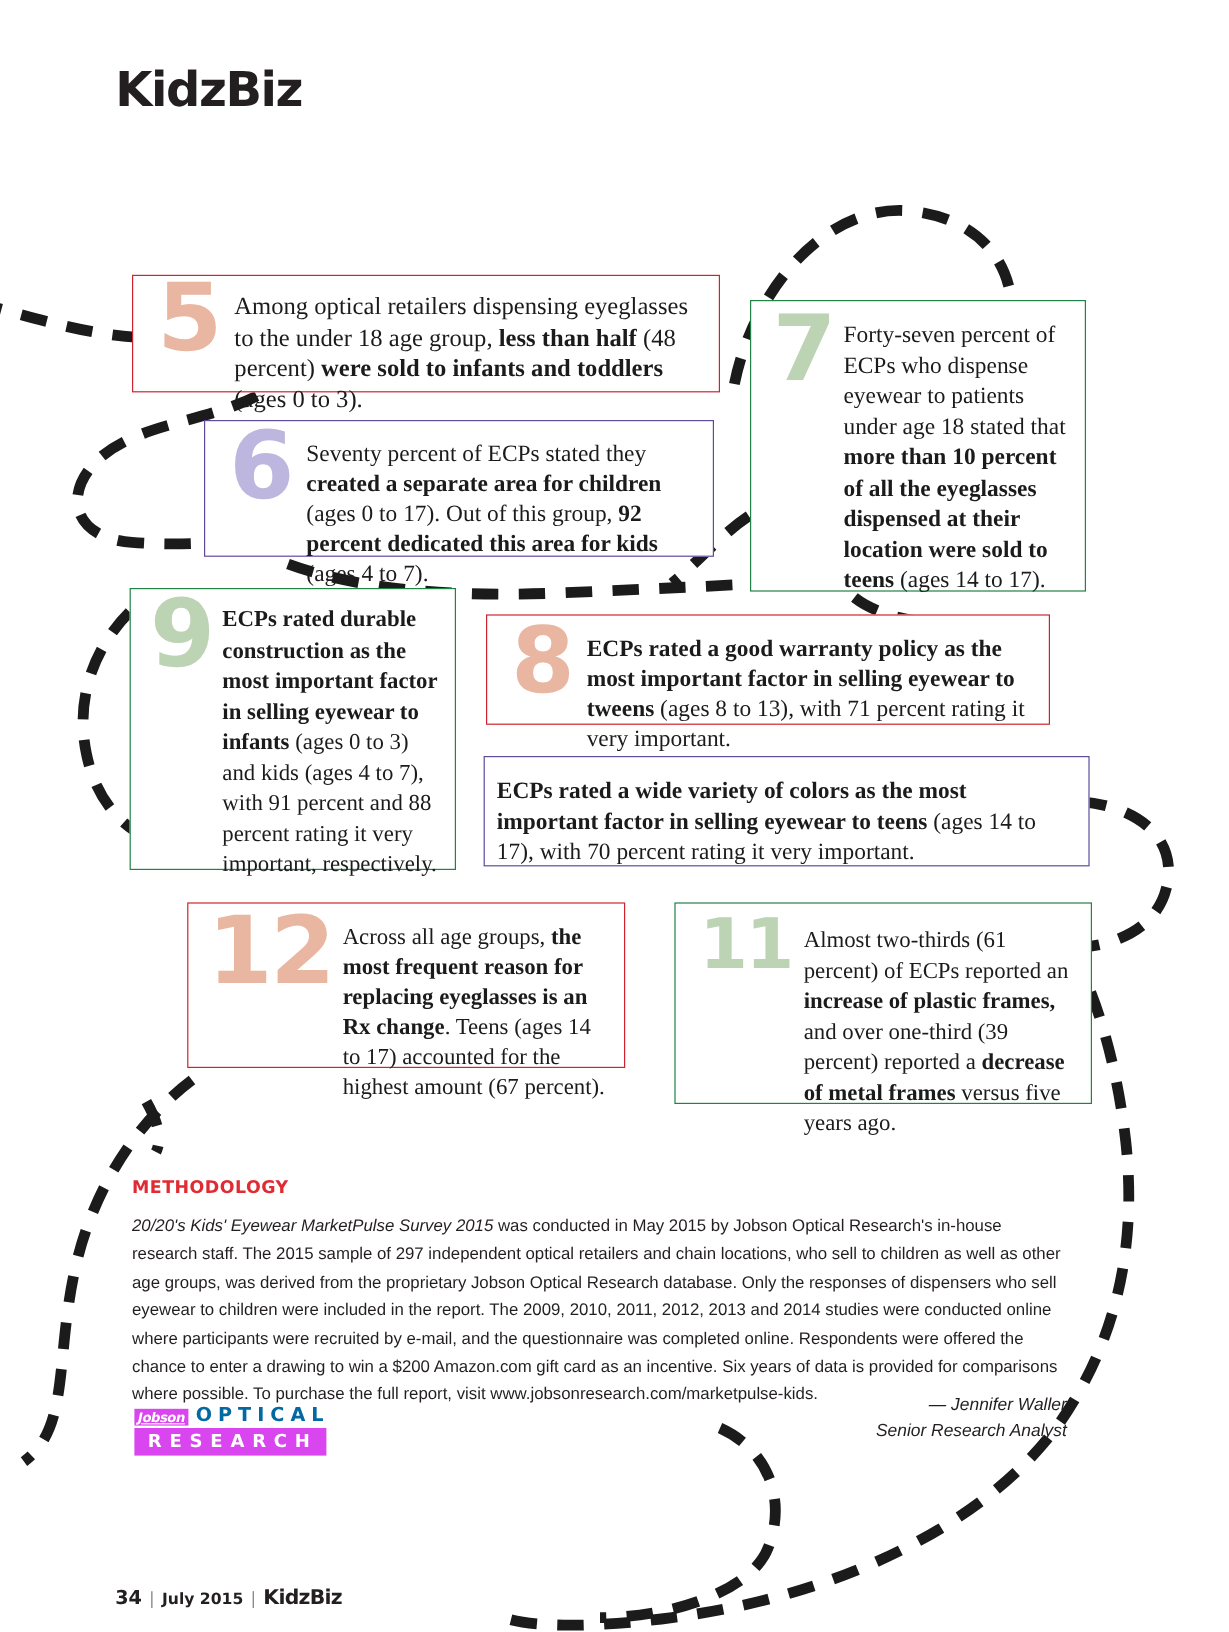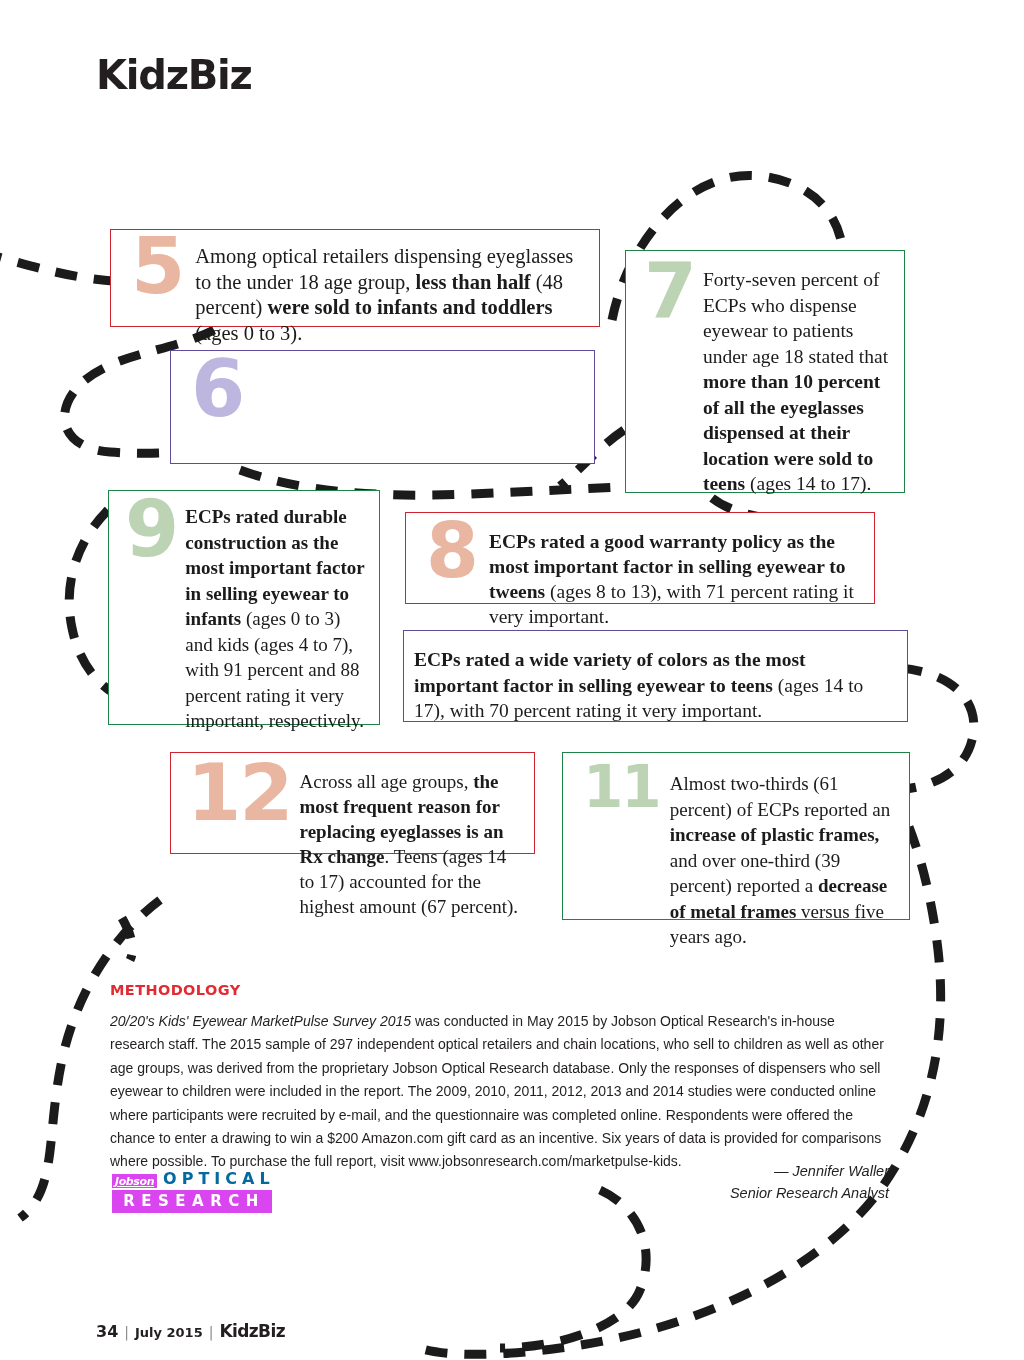--- a/index.html
+++ b/index.html
@@ -57,21 +57,21 @@
   #box9 .body{font-size:19px;line-height:25.5px;margin-top:1px;}
 
   #box8{left:405px;top:512px;width:470px;height:92px;padding:12px 14px 10px 12px;}
   #box8 .num{font-size:76px;margin:-4px 10px 0 8px;}
   #box8 .body{font-size:19.5px;line-height:25px;margin-top:4px;}
 
   #box10{left:403px;top:630px;width:505px;height:92px;padding:12px 14px 10px 10px;}
   #box10 .num{font-size:76px;margin:-4px 8px 0 6px;letter-spacing:-2px;}
   #box10 .body{font-size:19.5px;line-height:25.5px;margin-top:4px;}
 
-  #box12{left:170px;top:752px;width:365px;height:102px;padding:12px 12px 12px 10px;}
+  #box12{left:156px;top:752px;width:365px;height:138px;padding:12px 12px 12px 10px;}
   #box12 .num{font-size:78px;margin:-2px 8px 0 6px;letter-spacing:-2px;}
   #box12 .body{font-size:19px;line-height:25px;margin-top:4px;}
 
   #box11{left:562px;top:752px;width:348px;height:168px;padding:14px 12px 10px 12px;}
   #box11 .num{font-size:58px;margin:-2px 10px 0 8px;letter-spacing:-2px;}
   #box11 .body{font-size:19px;line-height:25.5px;margin-top:4px;}
 
   
   .method{position:absolute;left:110px;top:982px;width:778px;}
   .method h2{
@@ -144,20 +144,21 @@
 
   <div class="masthead">KidzBiz</div>
 
   <div class="factbox v-red" id="box5">
     <span class="num n-peach">5</span>
     <span class="body">Among optical retailers dispensing eyeglasses to the under 18 age group, <b>less than half</b> (48 percent) <b>were sold to infants and toddlers</b> (ages 0 to 3).</span>
   </div>
 
   <div class="factbox v-purple" id="box6">
     <span class="num n-lilac">6</span>
+    <span class="body">Seventy percent of ECPs stated they <b>created a separate area for children</b> (ages 0 to 17). Out of this group, <b>92 percent dedicated this area for kids</b> (ages 4 to 7).</span>
   </div>
 
   <div class="factbox v-green" id="box7">
     <span class="num n-sage">7</span>
     <span class="body">Forty-seven percent of ECPs who dispense eyewear to patients under age 18 stated that <b>more than 10 percent of all the eyeglasses dispensed at their location were sold to teens</b> (ages 14 to 17).</span>
   </div>
 
   <div class="factbox v-green" id="box9">
     <span class="num n-sage">9</span>
     <span class="body"><b>ECPs rated durable construction as the most important factor in selling eyewear to infants</b> (ages 0 to 3) and kids (ages 4 to 7), with 91 percent and 88 percent rating it very important, respectively.</span>

